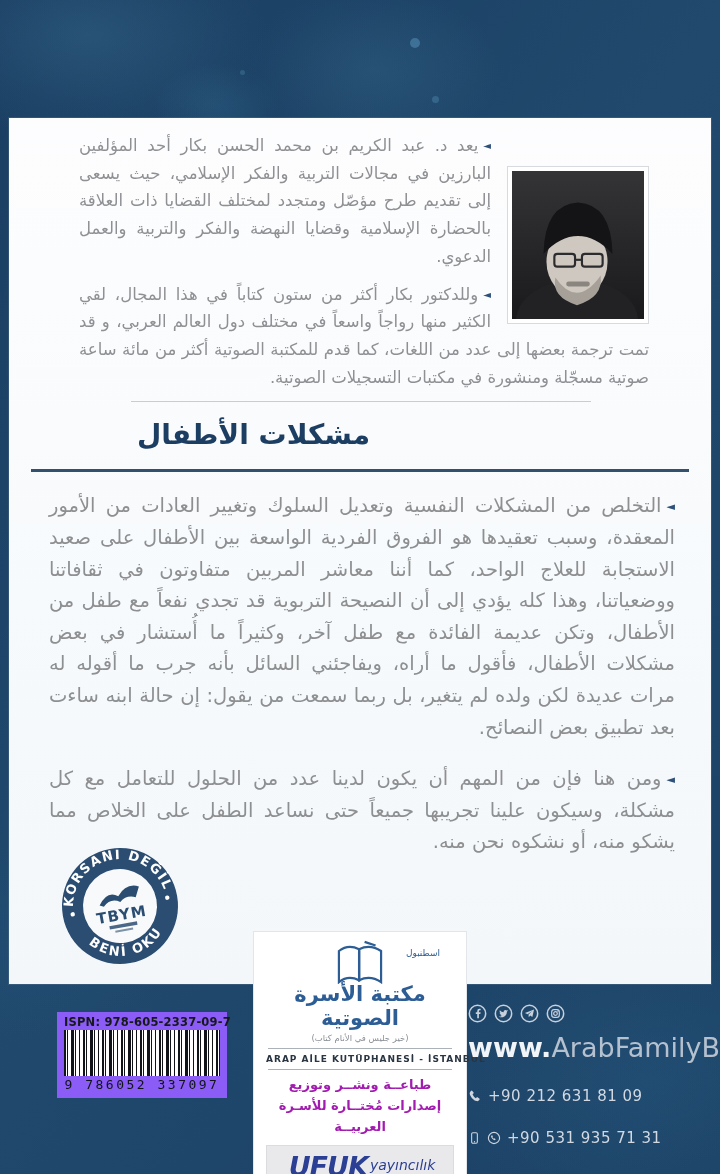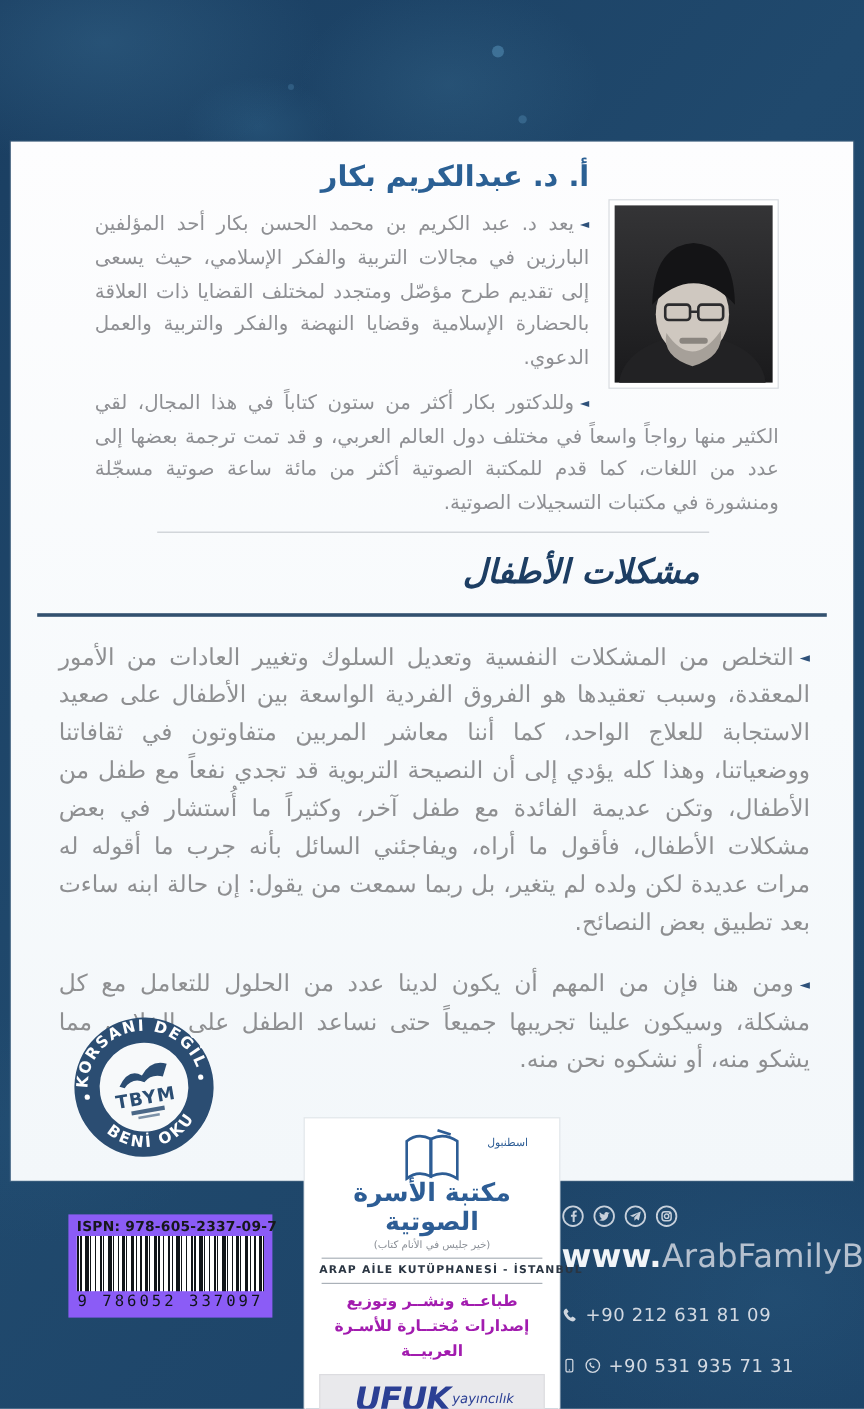--- a/index.html
+++ b/index.html
@@ -32,21 +32,21 @@
   .photo-box svg { width:100%; height:100%; display:block; }
   .author-name {
     color:#2b6094; font-size:24px; font-weight:bold; line-height:1.3;
     padding-left:8px; margin-bottom:10px; letter-spacing:0;
   }
   .bio { color:#8f9094; font-size:16.5px; line-height:1.68; text-align:justify; margin-bottom:10px; }
   .bullet { color:#2e517a; font-size:10px; vertical-align:2px; padding-left:5px; }
 
   .divider-thin { border:0; border-top:1px solid #c9ccd1; margin:10px 120px 0 122px; clear:both; }
 
-  .title-sec { direction:rtl; text-align:right; padding:16px 128px 18px;font-style:italic; }
+  .title-sec { direction:rtl; text-align:left; padding:16px 128px 18px; }
   .book-title { color:#1d3e63; font-size:28px; font-weight:bold; }
   .book-subtitle { color:#9ba0a6; font-size:13px; margin-top:5px; }
 
   .divider-thick { border:0; border-top:3px solid #33516f; margin:0 22px; }
 
   .body-sec { direction:rtl; padding:18px 36px 0 40px; }
   .body-sec p { color:#8e8f91; font-size:19.5px; line-height:1.62; text-align:justify; margin-bottom:20px; }
   .body-sec .bullet { font-size:11px; }
 
   
@@ -76,21 +76,21 @@
   .pub-city { position:absolute; right:14px; top:8px; color:#2d5d95; font-size:9px; direction:rtl; }
   .pub-book-icon { position:absolute; left:50%; transform:translateX(-50%); top:0; }
   .pub-name { direction:rtl; color:#2d5d95; font-size:21px; font-weight:bold; margin-top:-2px; }
   .pub-tagline { direction:rtl; color:#8a8f96; font-size:8.5px; margin-top:3px; }
   .pub-hr { border:0; border-top:1px solid #aab1b8; margin:5px 2px; }
   .pub-latin { color:#2a3542; font-size:9px; font-weight:bold; letter-spacing:1px; white-space:nowrap; }
   .pub-ar { direction:rtl; color:#a21caf; font-size:13px; font-weight:bold; line-height:1.6; }
   .ufuk-box { margin-top:8px; background:#e9e9ec; border:1px solid #dcdce0; padding:7px 4px 9px; }
   .ufuk-main { color:#2b3f94; font-size:27px; font-weight:bold; font-style:italic; letter-spacing:-1px; line-height:1;
                border-bottom:3px solid #2b3f94; display:inline-block; padding:0 2px 2px; }
-  .ufuk-sub { color:#2b3f94; font-size:11px; font-style:italic; vertical-align:6px; margin-right:-2px; }
+  .ufuk-sub { color:#2b3f94; font-size:14px; font-style:italic; vertical-align:6px; margin-right:-2px; }
 
   .contact { position:absolute; left:468px; top:1004px; width:242px; color:#ccd4de; }
   .social-row { display:flex; gap:7px; margin-bottom:9px; }
   .social-row .sicon { width:19px; height:19px; }
   .website { font-size:27px; white-space:nowrap; margin-bottom:8px; }
   .web-strong { color:#f2f5f8; font-weight:bold; }
   .web-mid { color:#b6c1cf; }
   .contact-line { font-size:15px; margin-bottom:7px; display:flex; align-items:center; gap:6px; color:#d2d9e2; letter-spacing:.5px;margin-top:24px; }
   .contact-line .cicon { flex:0 0 auto; display:inline-flex; }
   .email { letter-spacing:.3px; }
@@ -119,21 +119,20 @@
         <path d="M32,84 Q33,34 67,32 Q101,34 102,84 Q85,66 67,66 Q49,66 32,84 Z" fill="#141416"></path>
         <path d="M44,108 Q66,140 90,106 Q93,128 66,136 Q40,128 44,108 Z" fill="#a6a099"></path>
         <rect x="55" y="112" width="24" height="5" rx="2.5" fill="#8a857f"></rect>
         <g stroke="#2c2c2e" fill="none" stroke-width="2.2">
           <rect x="43" y="84" width="21" height="13" rx="3"></rect>
           <rect x="71" y="84" width="21" height="13" rx="3"></rect>
           <line x1="64" y1="90" x2="71" y2="90"></line>
         </g>
       </svg>
     </div>
-    <h1 class="author-name">أ. د. عبدالكريم بكار</h1>
     <p class="bio"><span class="bullet">◄</span><span>يعد د. عبد الكريم بن محمد الحسن بكار أحد المؤلفين البارزين في مجالات التربية والفكر الإسلامي، حيث يسعى إلى تقديم طرح مؤصّل ومتجدد لمختلف القضايا ذات العلاقة بالحضارة الإسلامية وقضايا النهضة والفكر والتربية والعمل الدعوي.</span></p>
     <p class="bio"><span class="bullet">◄</span><span>وللدكتور بكار أكثر من ستون كتاباً في هذا المجال، لقي الكثير منها رواجاً واسعاً في مختلف دول العالم العربي، و قد تمت ترجمة بعضها إلى عدد من اللغات، كما قدم للمكتبة الصوتية أكثر من مائة ساعة صوتية مسجّلة ومنشورة في مكتبات التسجيلات الصوتية.</span></p>
   </div>
 
   <hr class="divider-thin">
 
   <div class="title-sec">
     <h2 class="book-title">مشكلات الأطفال</h2>
   </div>
 

